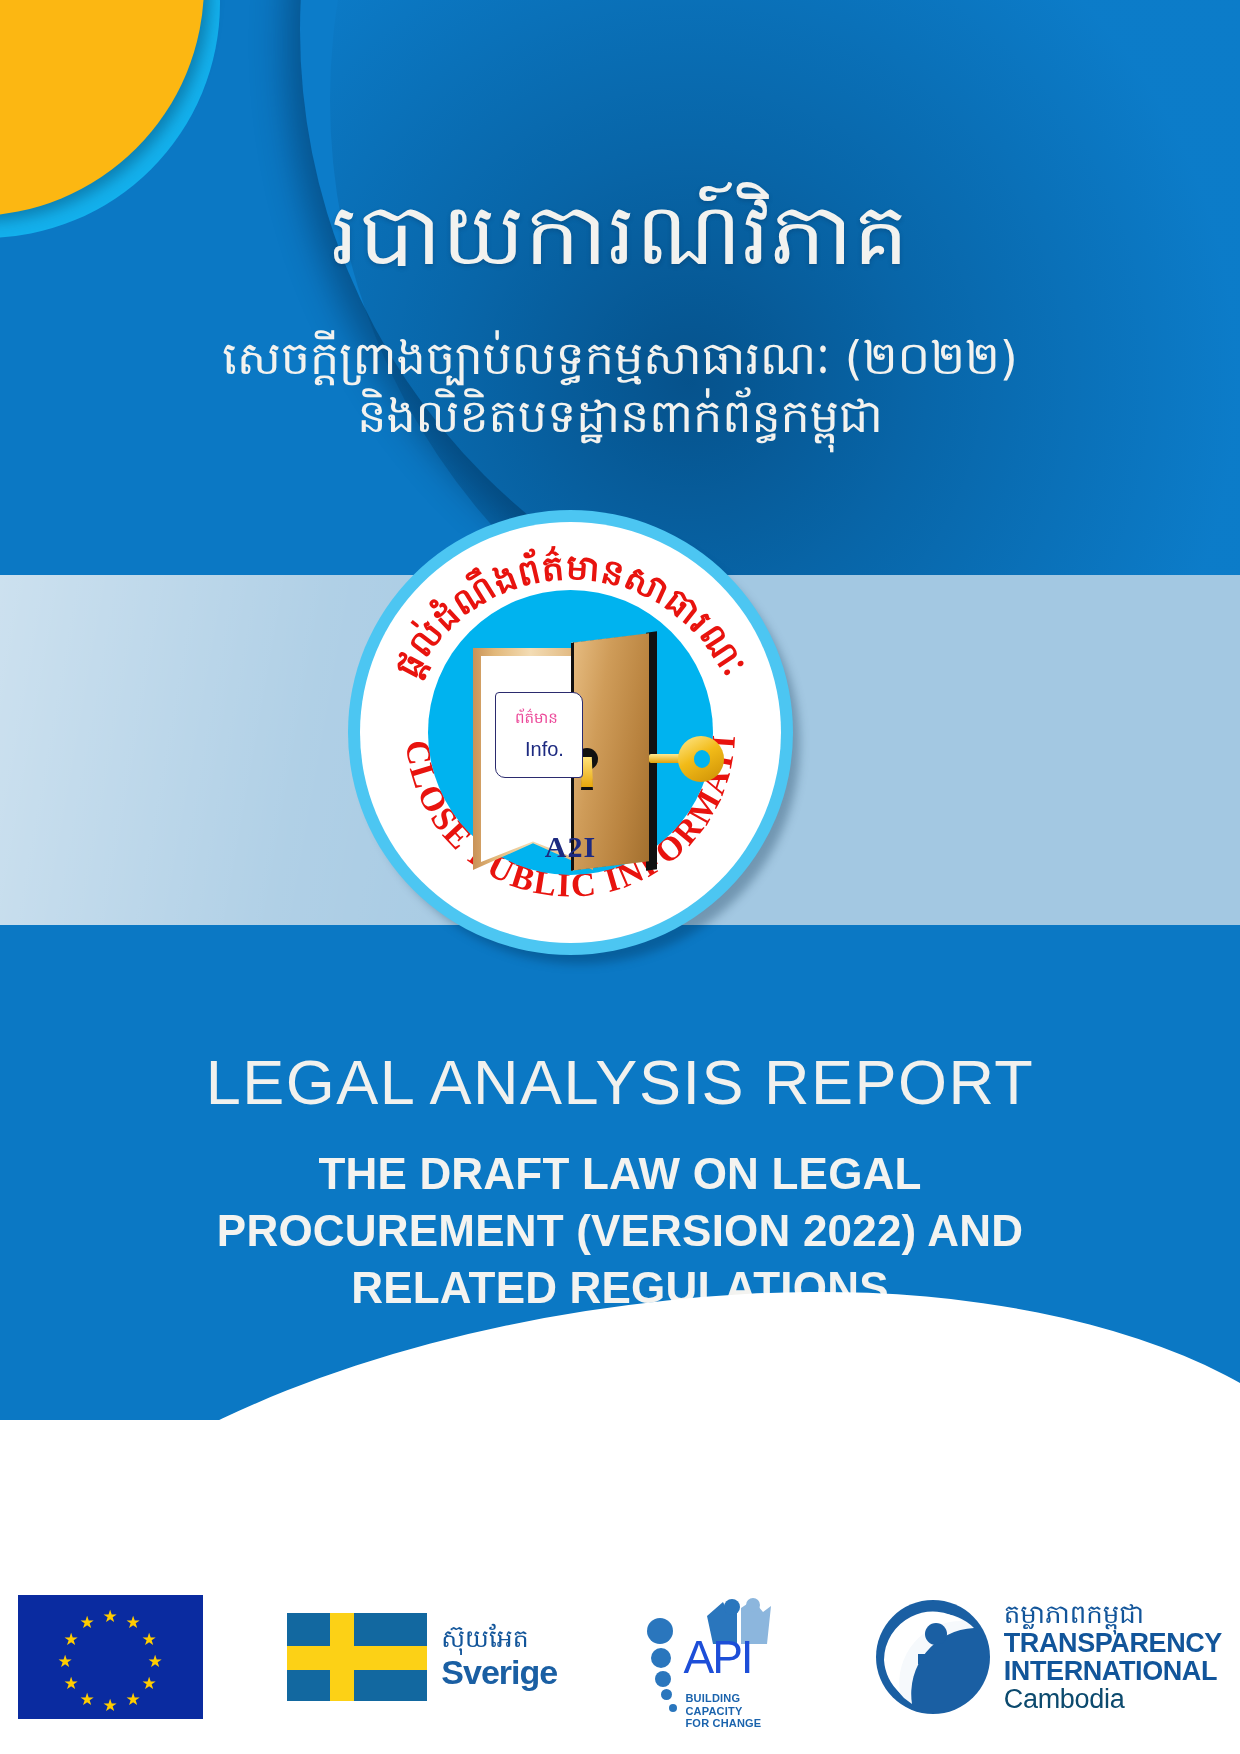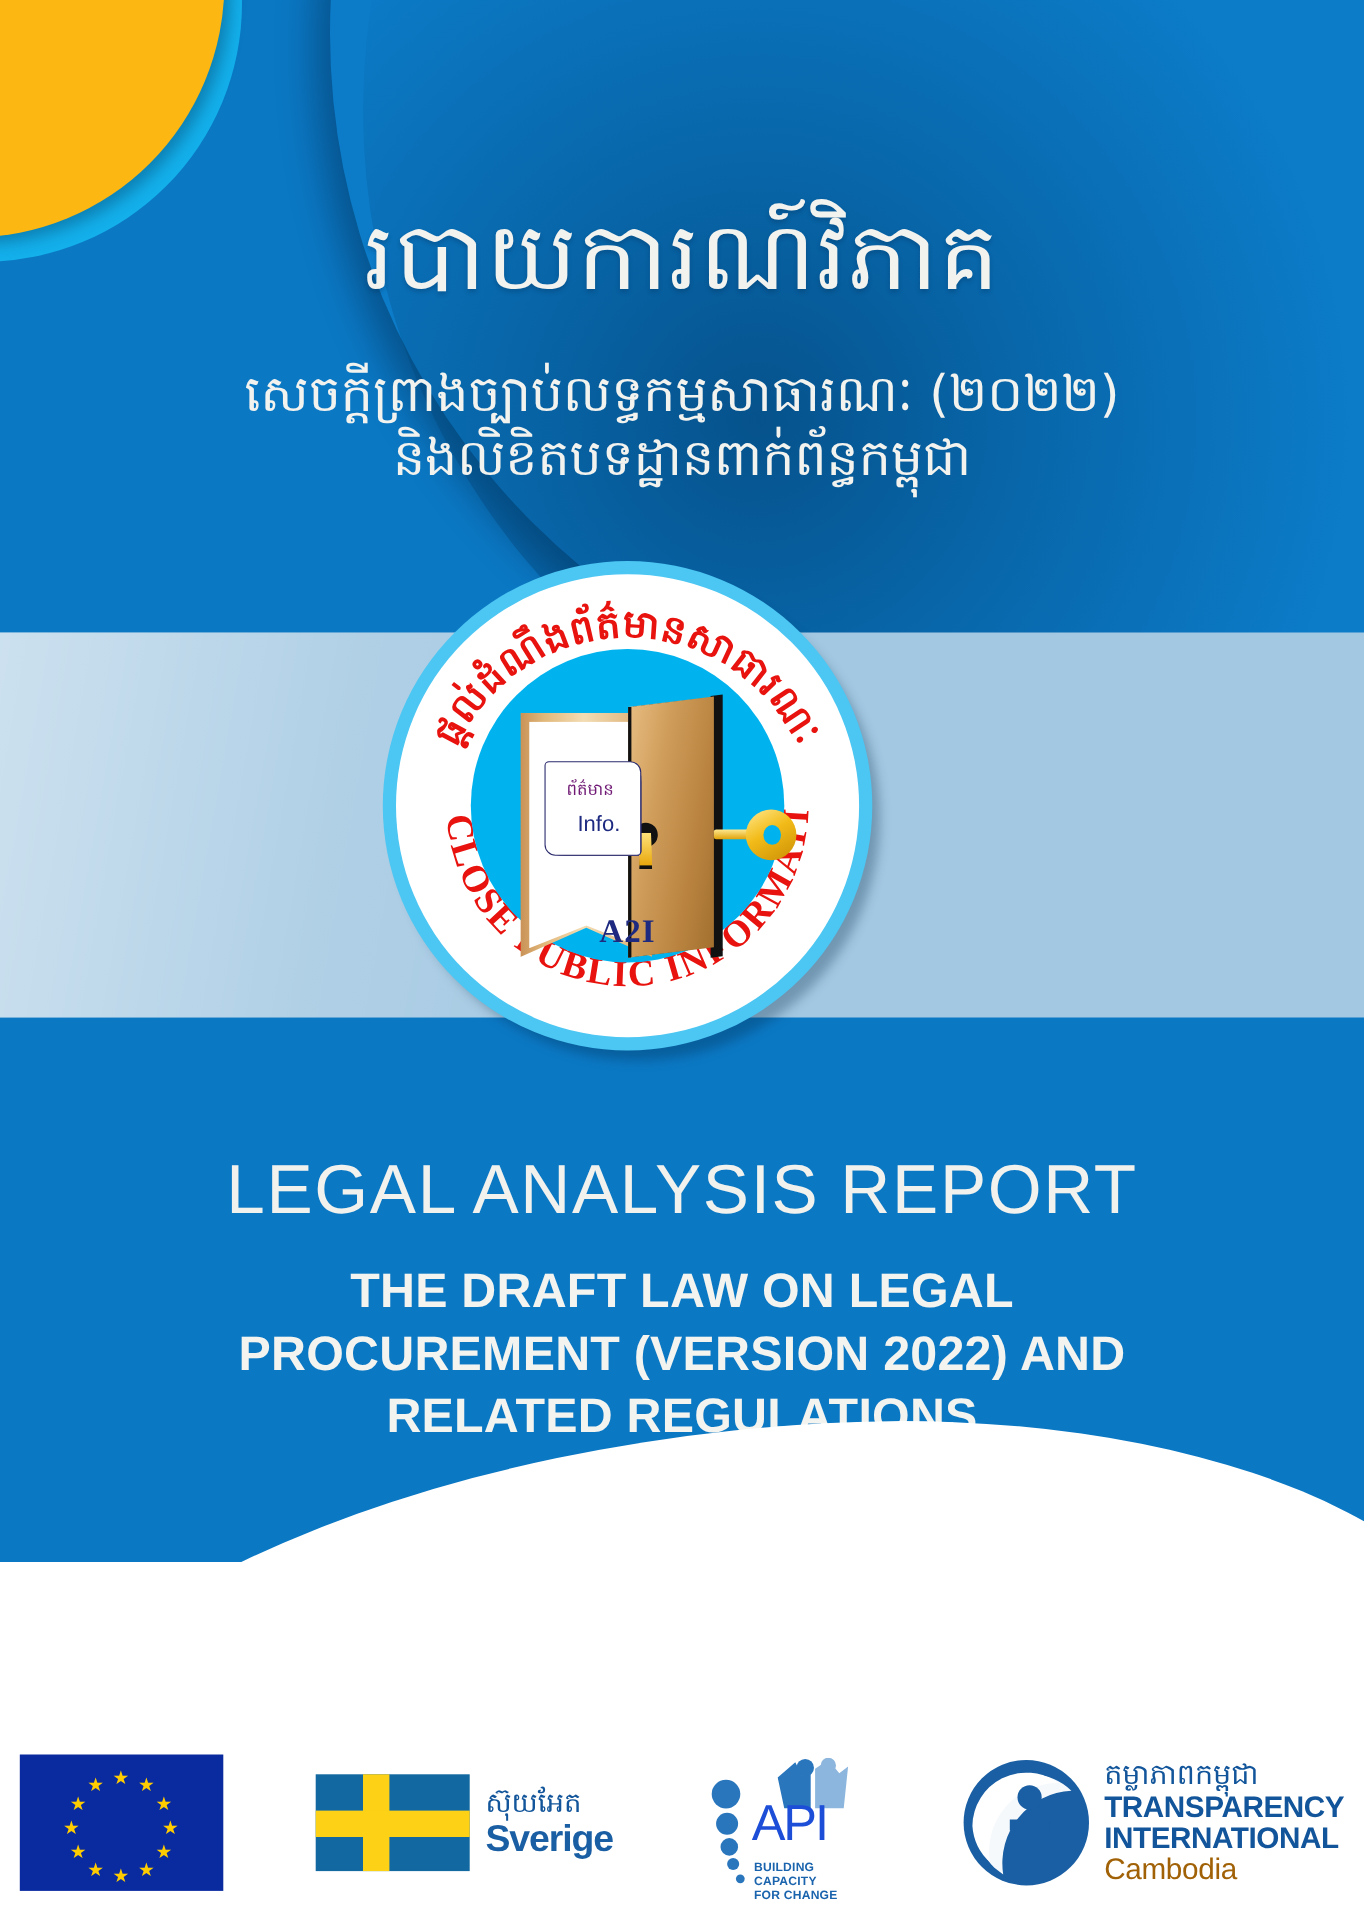--- a/index.html
+++ b/index.html
@@ -210,21 +210,21 @@
   }
   .paper-sheet {
     position:absolute; inset:0; background:#ffffff;
     border:1.6px solid #2b2b6e;
     border-radius:4px 10px 4px 10px;
   }
   .paper-sheet.s2 { left:5px; top:5px; }
   .paper-sheet.s3 { left:10px; top:9px; }
   .paper-kh {
     position:absolute; left:20px; top:16px;
-    font-family:"DejaVu Sans",sans-serif; font-size:15px; color:#701a75;
+    font-family:"DejaVu Sans",sans-serif; font-size:15px; color:#ec4899;
   }
   .paper-en {
     position:absolute; left:30px; top:46px;
     font-size:20px; color:#1d2a80;
   }
   .a2i {
     position:absolute; left:0; top:200px; width:255px;
     text-align:center;
     font-family:"Liberation Serif","DejaVu Serif",serif;
     font-size:30px; font-weight:bold; color:#1d2a80;
@@ -274,21 +274,21 @@
     font-size:11px; font-weight:bold; color:#1a63ad; line-height:1.15;
     letter-spacing:0.2px;
   }
 
   
   .ti-wrap { display:flex; align-items:center; gap:12px; }
   .ti-mark { width:118px; height:118px; }
   .ti-text { line-height:1.02; color:#12559a; }
   .ti-kh { font-family:"DejaVu Sans",sans-serif; font-size:26px; color:#12559a; margin-bottom:3px; }
   .ti-l1, .ti-l2 { font-size:27px; font-weight:bold; color:#12559a; letter-spacing:-0.4px; }
-  .ti-l3 { font-size:27px; color:#a16207; letter-spacing:-0.3px; }
+  .ti-l3 { font-size:27px; color:#0c4a6e; letter-spacing:-0.3px; }
 </style>
 </head>
 <body>
 
 <div class="page">
 
   <div class="bg-blue"></div>
   <div class="swoosh-light"></div>
   <div class="swoosh-dark"></div>
   <div class="band-pale"></div>

